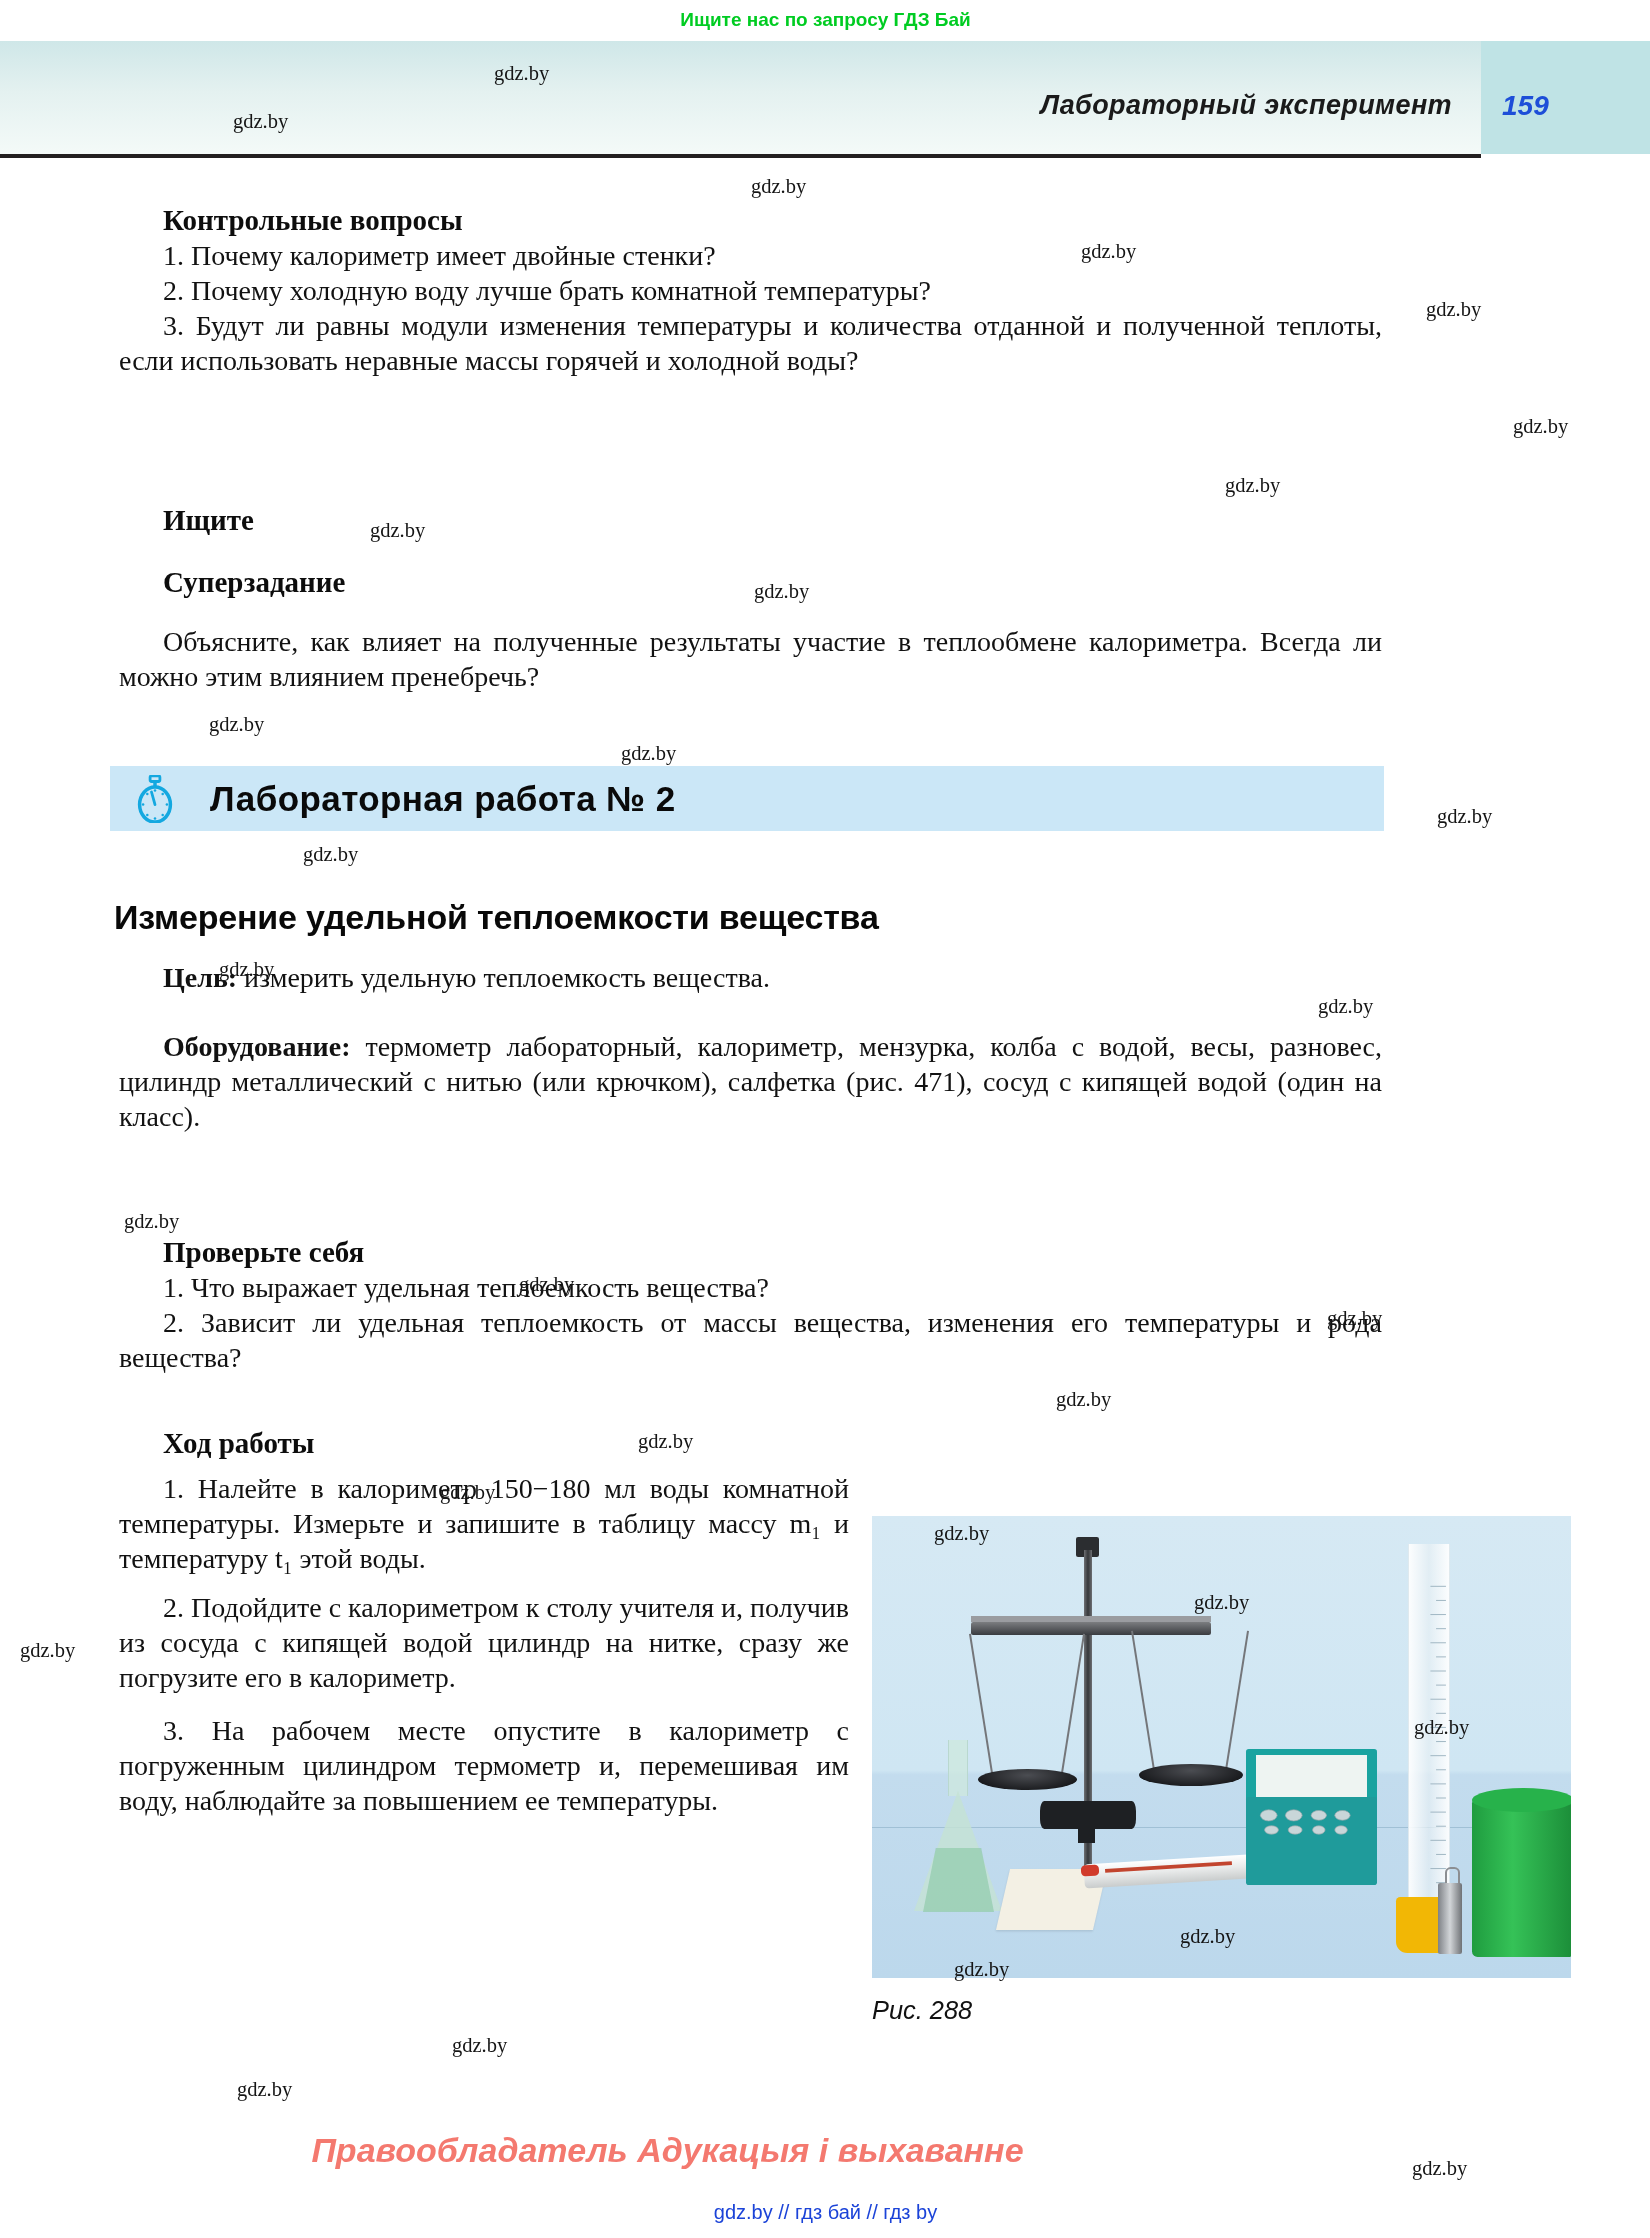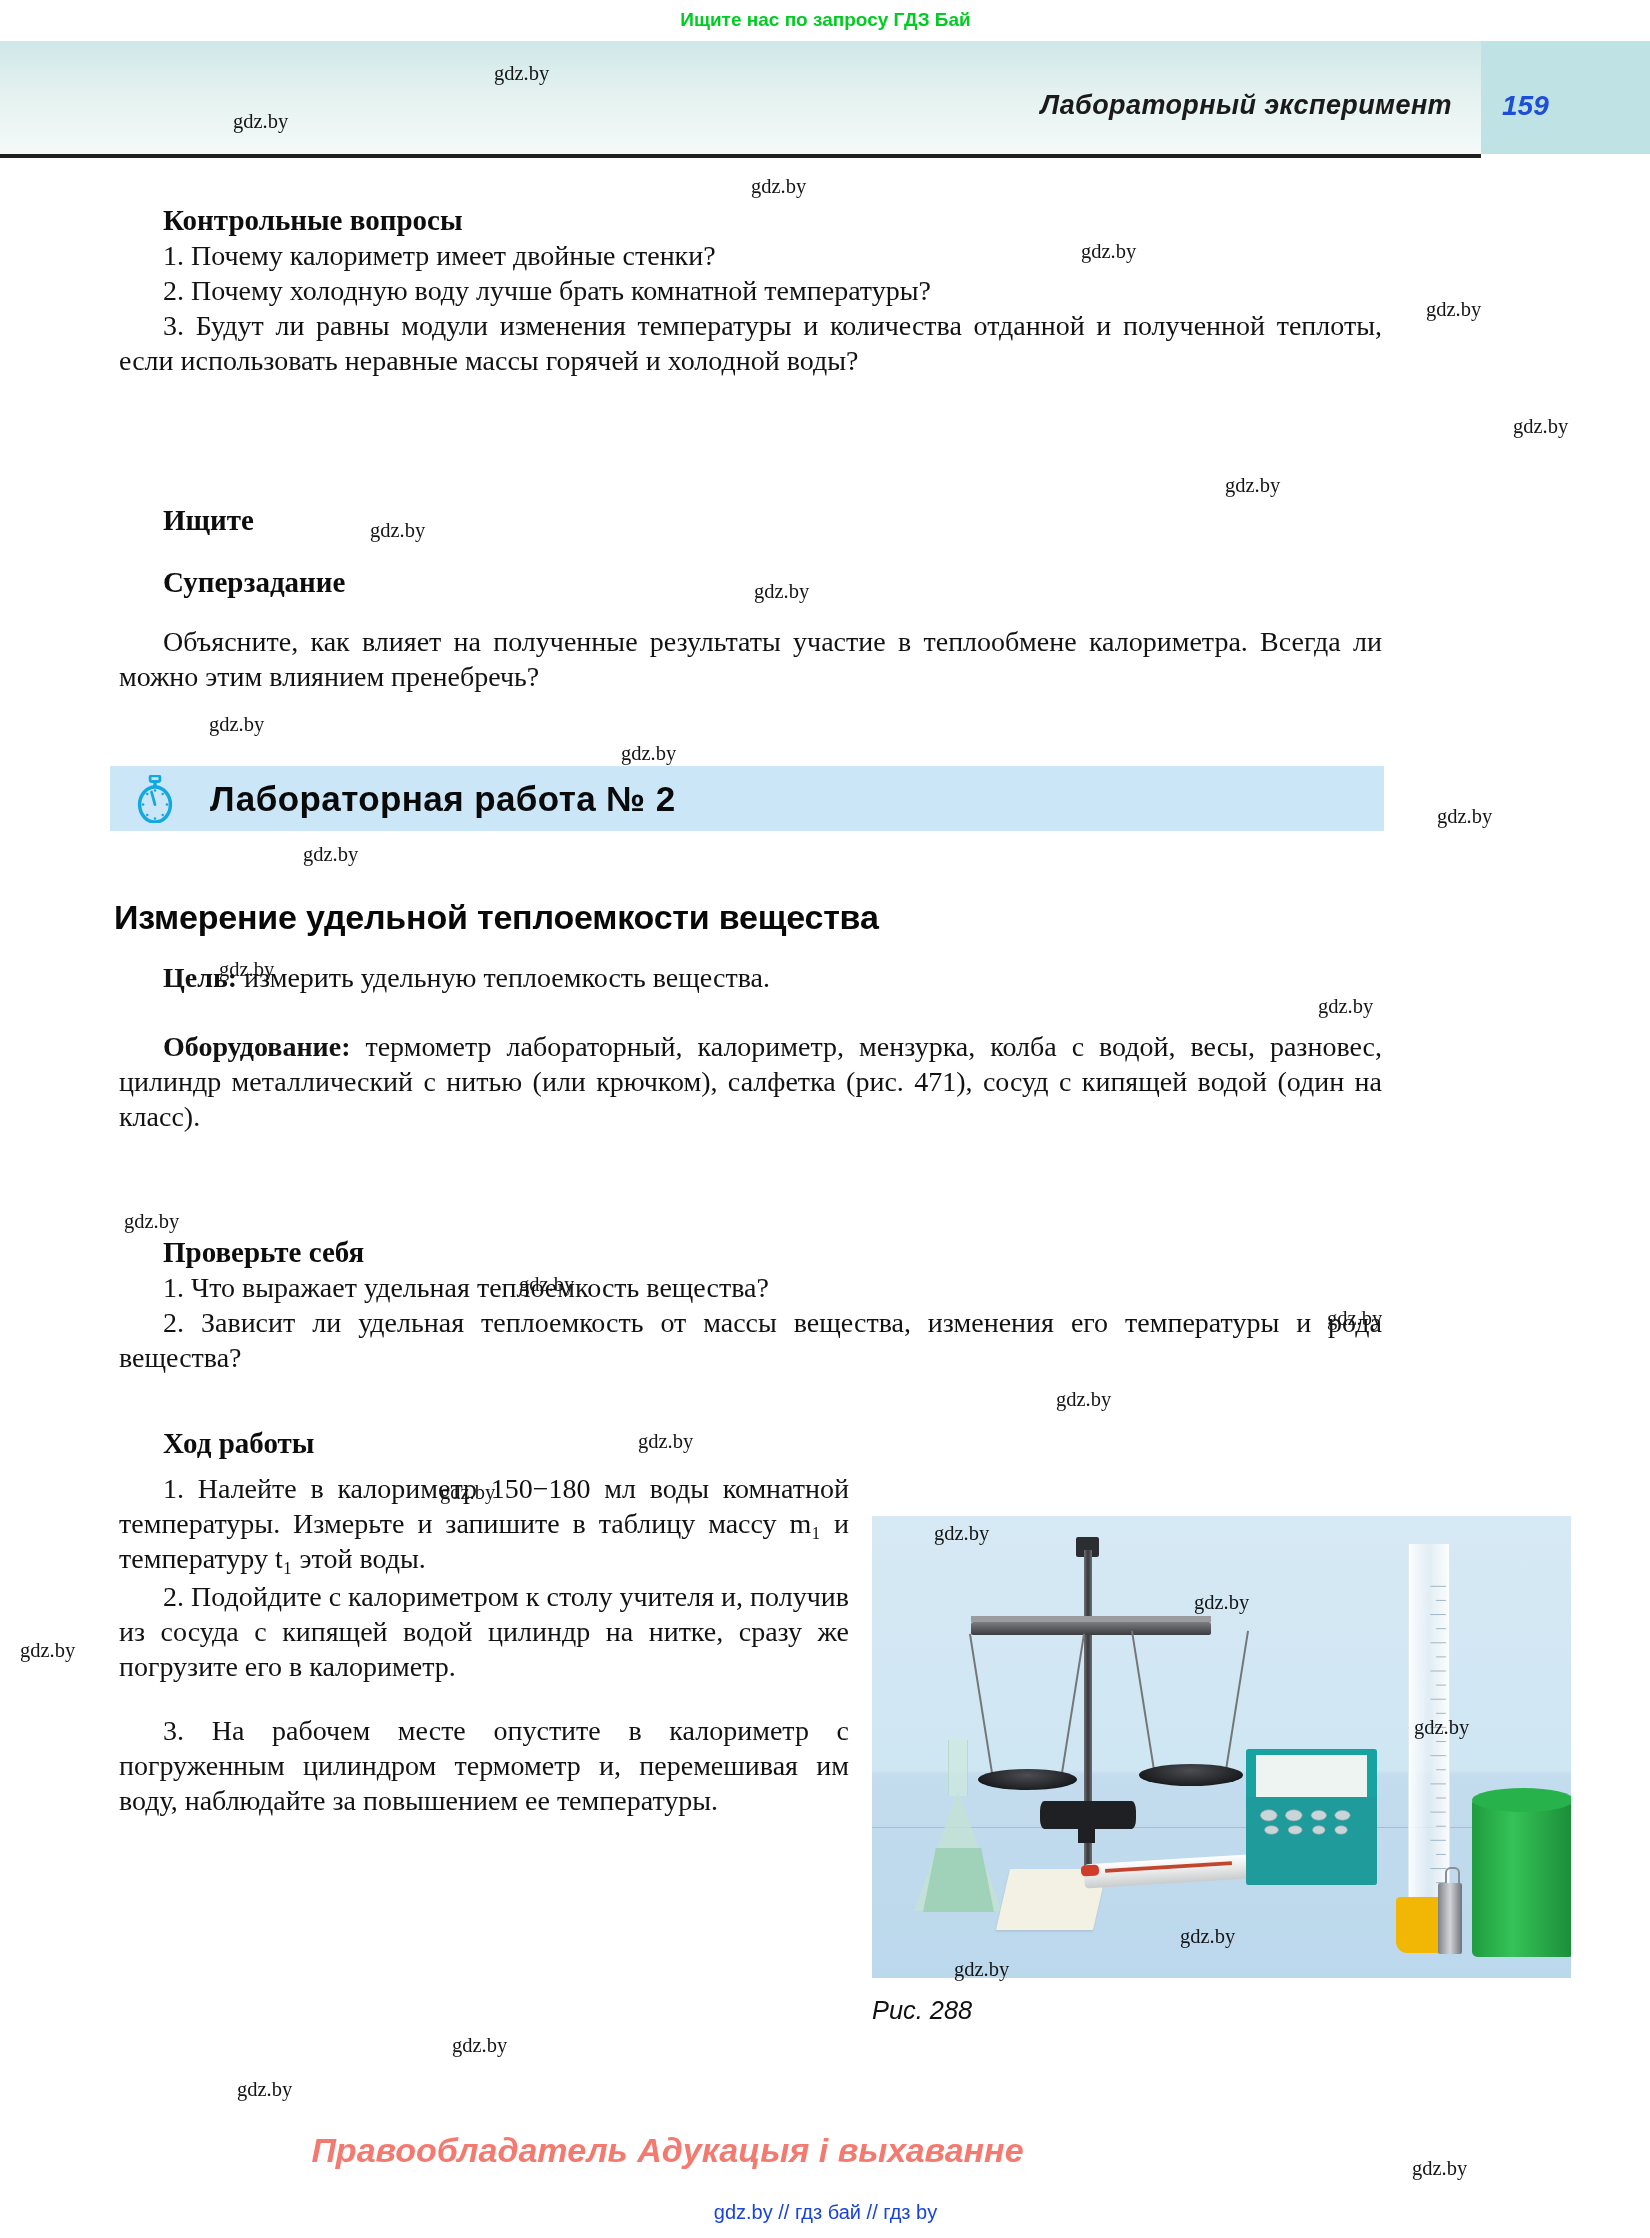--- a/index.html
+++ b/index.html
@@ -302,22 +302,22 @@
 
 <div class="col" style="top: 1235px;">
   <p class="run-head">Проверьте себя</p>
   <p class="body-text indent">1. Что выражает удельная теплоемкость вещества?</p>
   <p class="body-text indent">2. Зависит ли удельная теплоемкость от массы вещества, изменения его температуры и рода вещества?</p>
 </div>
 
 <div class="steps-col">
   <p class="run-head">Ход работы</p>
   <p class="body-text indent" style="margin-top:10px;">1. Налейте в калориметр 150−180 мл воды комнатной температуры. Измерьте и запишите в таблицу массу m₁ и температуру t₁ этой воды.</p>
-  <p class="body-text indent" style="margin-top:3px;">2. Подойдите с калориметром к столу учителя и, получив из сосуда с кипящей водой цилиндр на нитке, сразу же погрузите его в калориметр.</p>
-  <p class="body-text indent" style="margin-top:29px;">3. На рабочем месте опустите в калориметр с погруженным цилиндром термометр и, перемешивая им воду, наблюдайте за повышением ее температуры.</p>
+  <p class="body-text indent" style="margin-top:14px;">2. Подойдите с калориметром к столу учителя и, получив из сосуда с кипящей водой цилиндр на нитке, сразу же погрузите его в калориметр.</p>
+  <p class="body-text indent" style="margin-top:18px;">3. На рабочем месте опустите в калориметр с погруженным цилиндром термометр и, перемешивая им воду, наблюдайте за повышением ее температуры.</p>
 </div>
 
 <div class="figure-wrap">
   <div class="figure-photo">
     <div class="ph table-line"></div>
 
     <div class="ph balance-top"></div>
     <div class="ph balance-post"></div>
     <div class="ph balance-beam2"></div>
     <div class="ph balance-beam"></div>

